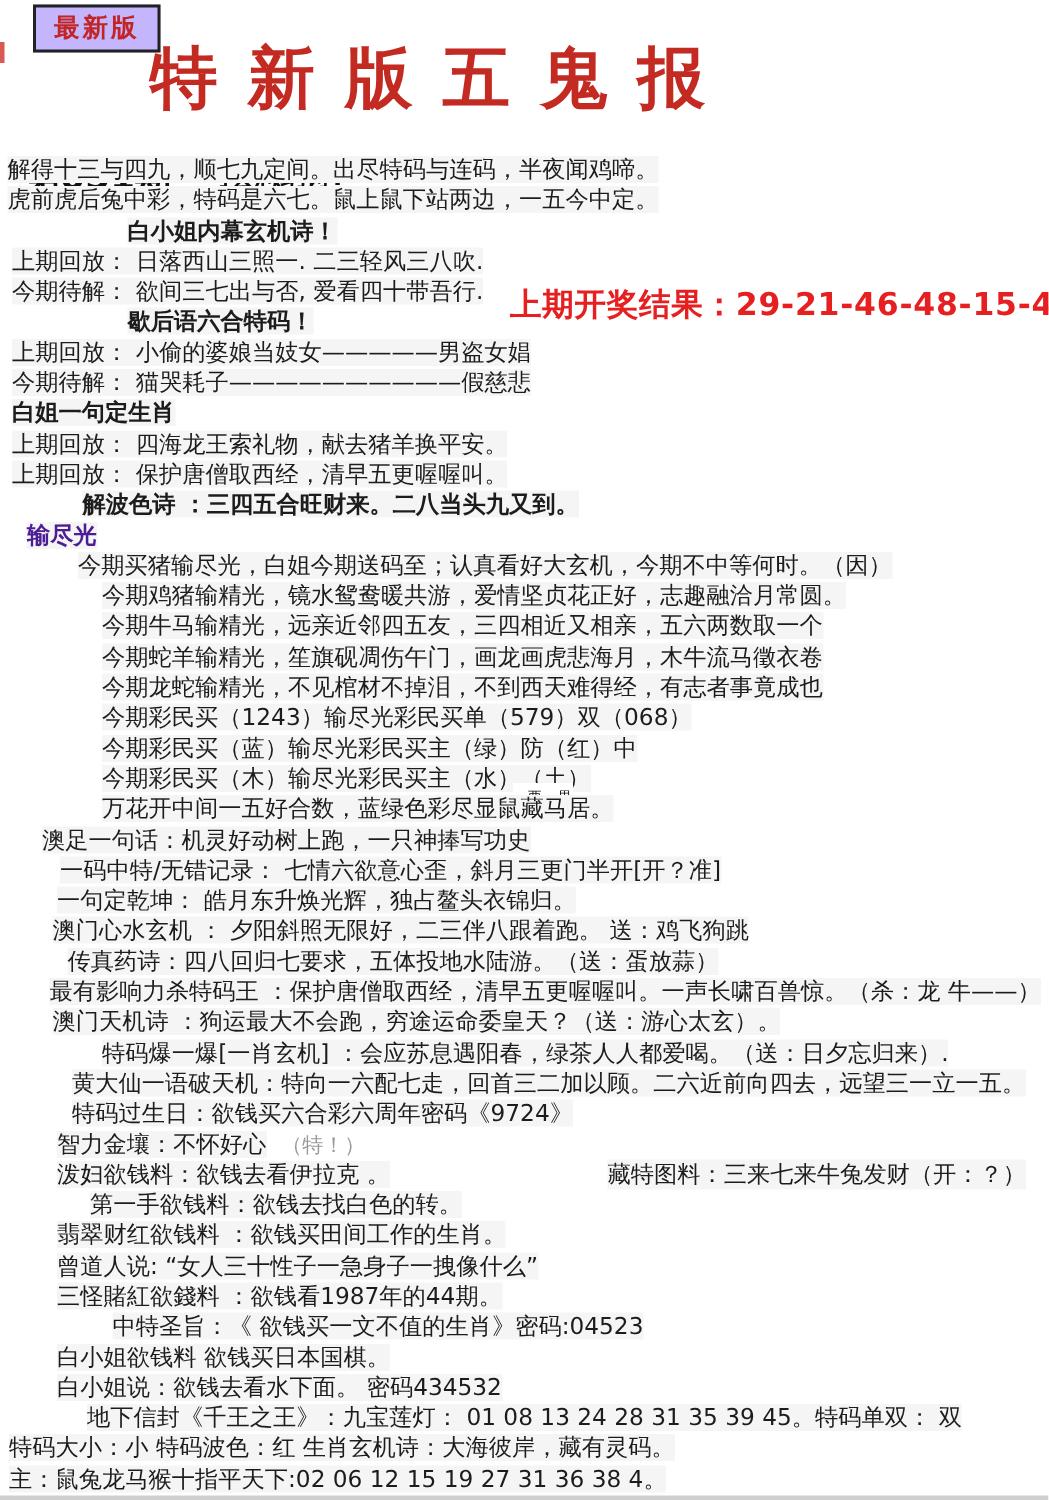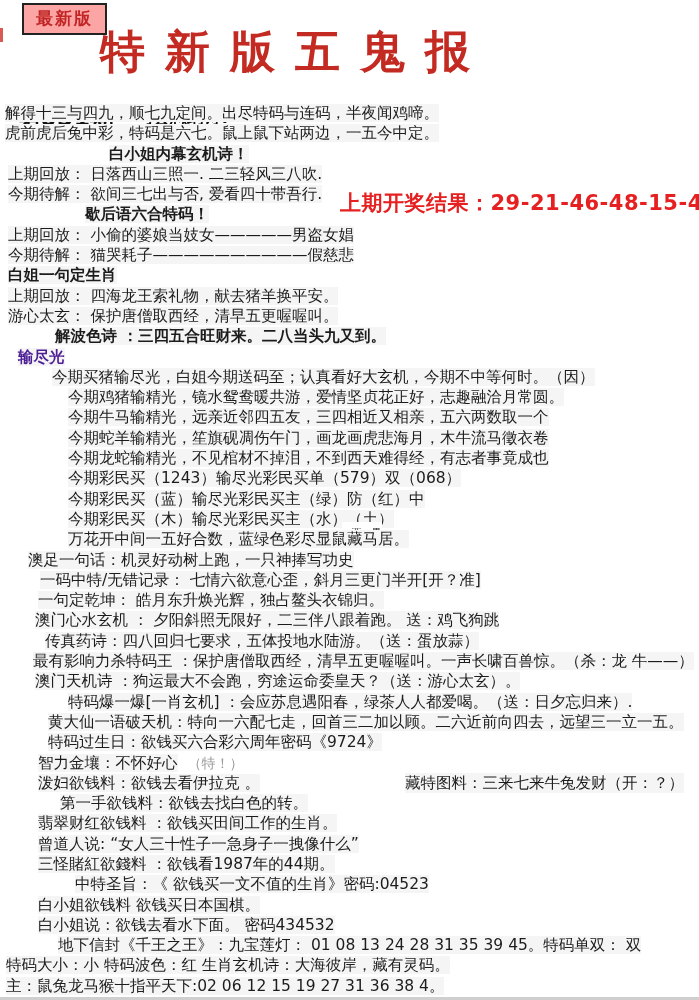--- a/index.html
+++ b/index.html
@@ -10,21 +10,21 @@
     overflow:hidden;position:relative;
     color:#1c1c1c;
   }
   .page{position:relative;width:699px;height:1000px;overflow:hidden;}
 
   
   .badge-box{
     position:absolute;left:22px;top:3px;
     border:2px solid #222;
     padding:2px 12px 3px 12px;
-    background:#fca5a5;
+    background:#c4b5fd;
   }
   .badge-box .badge-text{
     color:#c22525;font-size:17px;font-weight:bold;letter-spacing:2px;
   }
   .left-tick{position:absolute;left:0;top:28px;width:3px;height:14px;background:#d95a55;}
 
   
   .main-title{
     position:absolute;left:100px;top:22px;
     color:#c32a22;
@@ -85,29 +85,29 @@
   <div class="issue-row">
     <span class="issue-no">第051期</span>
     <span class="intro-label">马会总纲诗!</span>
   </div>
 
   <div class="result-banner">上期开奖结果：29-21-46-48-15-45 特05</div>
 
   <div class="lines">
       <div class="line" style="padding-left: 5px;"><span class="t">解得十三与四九，顺七九定间。出尽特码与连码，半夜闻鸡啼。</span></div>
       <div class="line" style="padding-left: 5px;"><span class="t">虎前虎后兔中彩，特码是六七。鼠上鼠下站两边，一五今中定。</span></div>
-      <div class="line bold" style="padding-left: 109px;"><span class="t">白小姐内幕玄机诗！</span></div>
+      <div class="line bold" style="padding-left: 85px;"><span class="t">白小姐内幕玄机诗！</span></div>
       <div class="line" style="padding-left: 8px;"><span class="t">上期回放： 日落西山三照一. 二三轻风三八吹.</span></div>
       <div class="line" style="padding-left: 8px;"><span class="t">今期待解： 欲间三七出与否, 爱看四十带吾行.</span></div>
       <div class="line bold" style="padding-left: 85px;"><span class="t">歇后语六合特码！</span></div>
       <div class="line" style="padding-left: 8px;"><span class="t">上期回放： 小偷的婆娘当妓女—————男盗女娼</span></div>
       <div class="line" style="padding-left: 8px;"><span class="t">今期待解： 猫哭耗子——————————假慈悲</span></div>
       <div class="line bold" style="padding-left: 8px;"><span class="t">白姐一句定生肖</span></div>
       <div class="line" style="padding-left: 8px;"><span class="t">上期回放： 四海龙王索礼物，献去猪羊换平安。</span></div>
-      <div class="line" style="padding-left: 8px;"><span class="t">游心太玄： 保护唐僧取西经，清早五更喔喔叫。</span></div>
+      <div class="line" style="padding-left: 8px;"><span class="t">上期回放： 保护唐僧取西经，清早五更喔喔叫。</span></div>
       <div class="line bold" style="padding-left: 55px;"><span class="t">解波色诗 ：三四五合旺财来。二八当头九又到。</span></div>
       <div class="line red" style="padding-left: 18px;"><span class="t">输尽光</span></div>
       <div class="line" style="padding-left: 52px;"><span class="t">今期买猪输尽光，白姐今期送码至；认真看好大玄机，今期不中等何时。（因）</span></div>
       <div class="line" style="padding-left: 68px;"><span class="t">今期鸡猪输精光，镜水鸳鸯暖共游，爱情坚贞花正好，志趣融洽月常圆。</span></div>
       <div class="line" style="padding-left: 68px;"><span class="t">今期牛马输精光，远亲近邻四五友，三四相近又相亲，五六两数取一个</span></div>
       <div class="line" style="padding-left: 68px;"><span class="t">今期蛇羊输精光，笙旗砚凋伤午门，画龙画虎悲海月，木牛流马徵衣卷</span></div>
       <div class="line" style="padding-left: 68px;"><span class="t">今期龙蛇输精光，不见棺材不掉泪，不到西天难得经，有志者事竟成也</span></div>
       <div class="line" style="padding-left: 68px;"><span class="t">今期彩民买（1243）输尽光彩民买单（579）双（068）</span></div>
       <div class="line" style="padding-left: 68px;"><span class="t">今期彩民买（蓝）输尽光彩民买主（绿）防（红）中</span></div>
       <div class="line" style="padding-left: 68px;"><span class="t">今期彩民买（木）输尽光彩民买主（水）（土）</span><span class="overlay">一酉一男</span></div>

